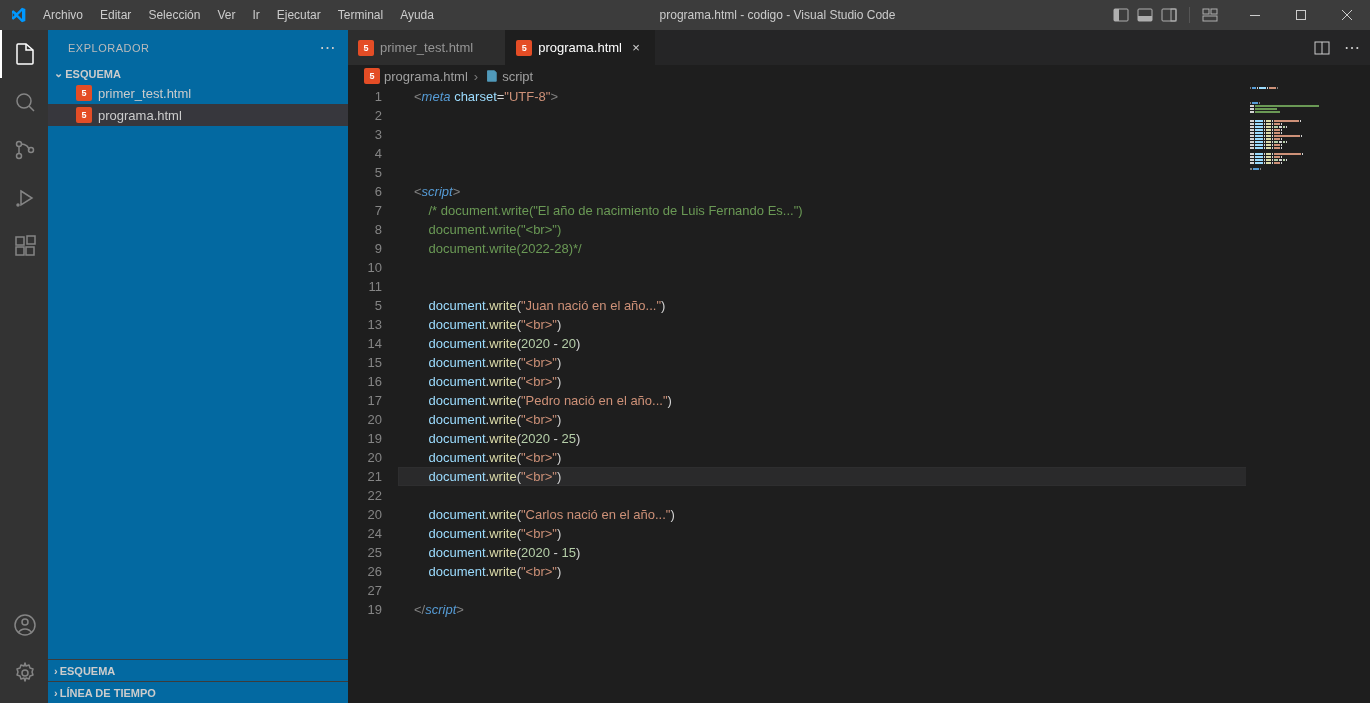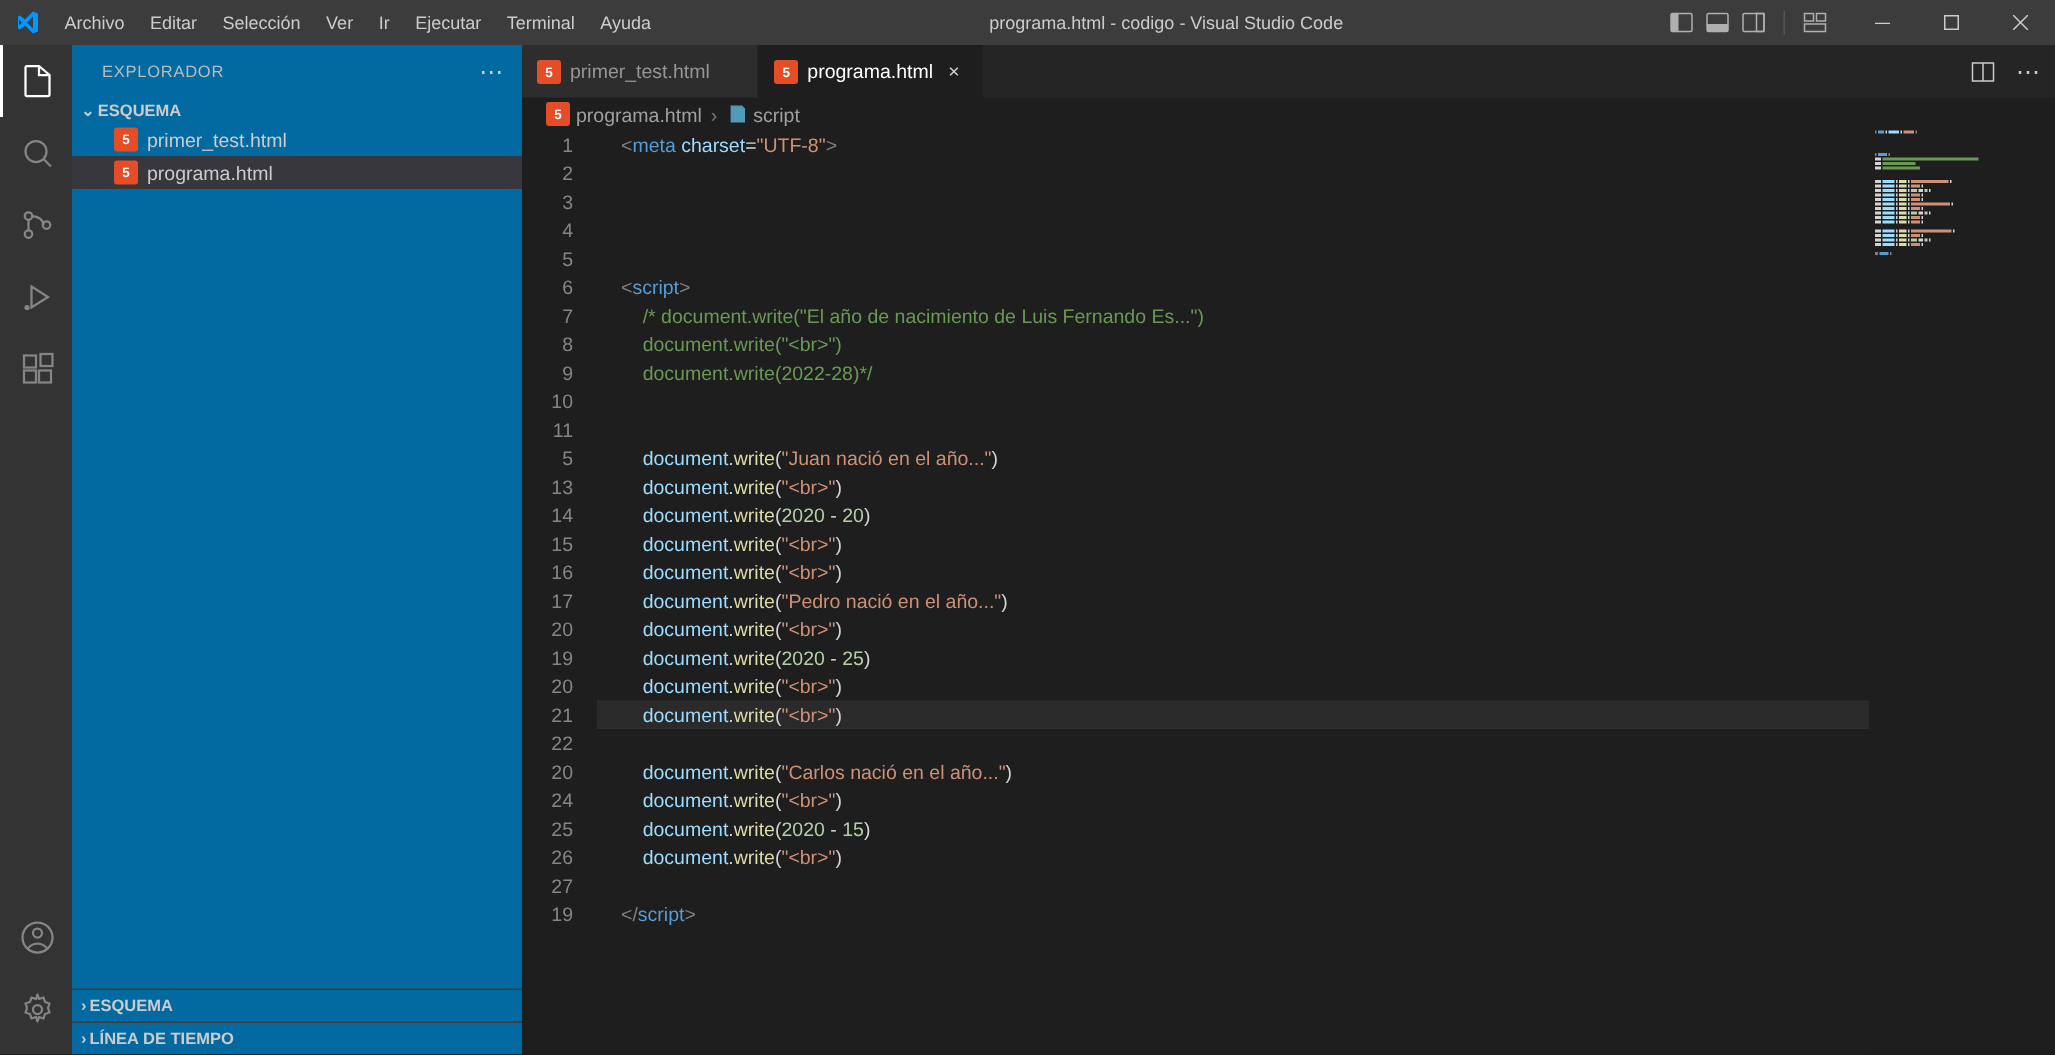--- a/index.html
+++ b/index.html
@@ -54,21 +54,21 @@
   .code .line { height: 19px; padding-left: 16px; }
   .code .line.L21 { background: #2a2a2b; box-shadow: inset 0 0 0 1px #3a3a3a40; }
   
   .minimap { position: absolute; right: 14px; top: 57px; width: 110px; height: 620px; background: #1e1e1e; }
   .minimap .mm-line { height: 2px; margin-bottom: 1px; display:flex; gap:1px; padding-left:4px;}
   .minimap .mm-seg { height:2px; }
   .vscroll { position:absolute; right:0; top:57px; width:14px; bottom:0; background:#1e1e1e; }
   
   
   .gray { color: #808080; }
-  .blue { color: #569cd6; }
+  .blue { color: #569cd6; font-style: italic; }
   .lightblue { color: #9cdcfe; }
   .orange { color: #ce9178; }
   .green { color: #6a9955; }
   .yellow { color: #dcdcaa; }
   .num { color: #b5cea8; }
   .white { color: #d4d4d4; }
   
   .html5-icon { width:16px; height:16px; background:#e44d26; border-radius:2px; display:inline-flex; align-items:center; justify-content:center; color:#fff; font-size:9px; font-weight:bold;}
   .html5-icon::before { content:"5"; }
 </style>

